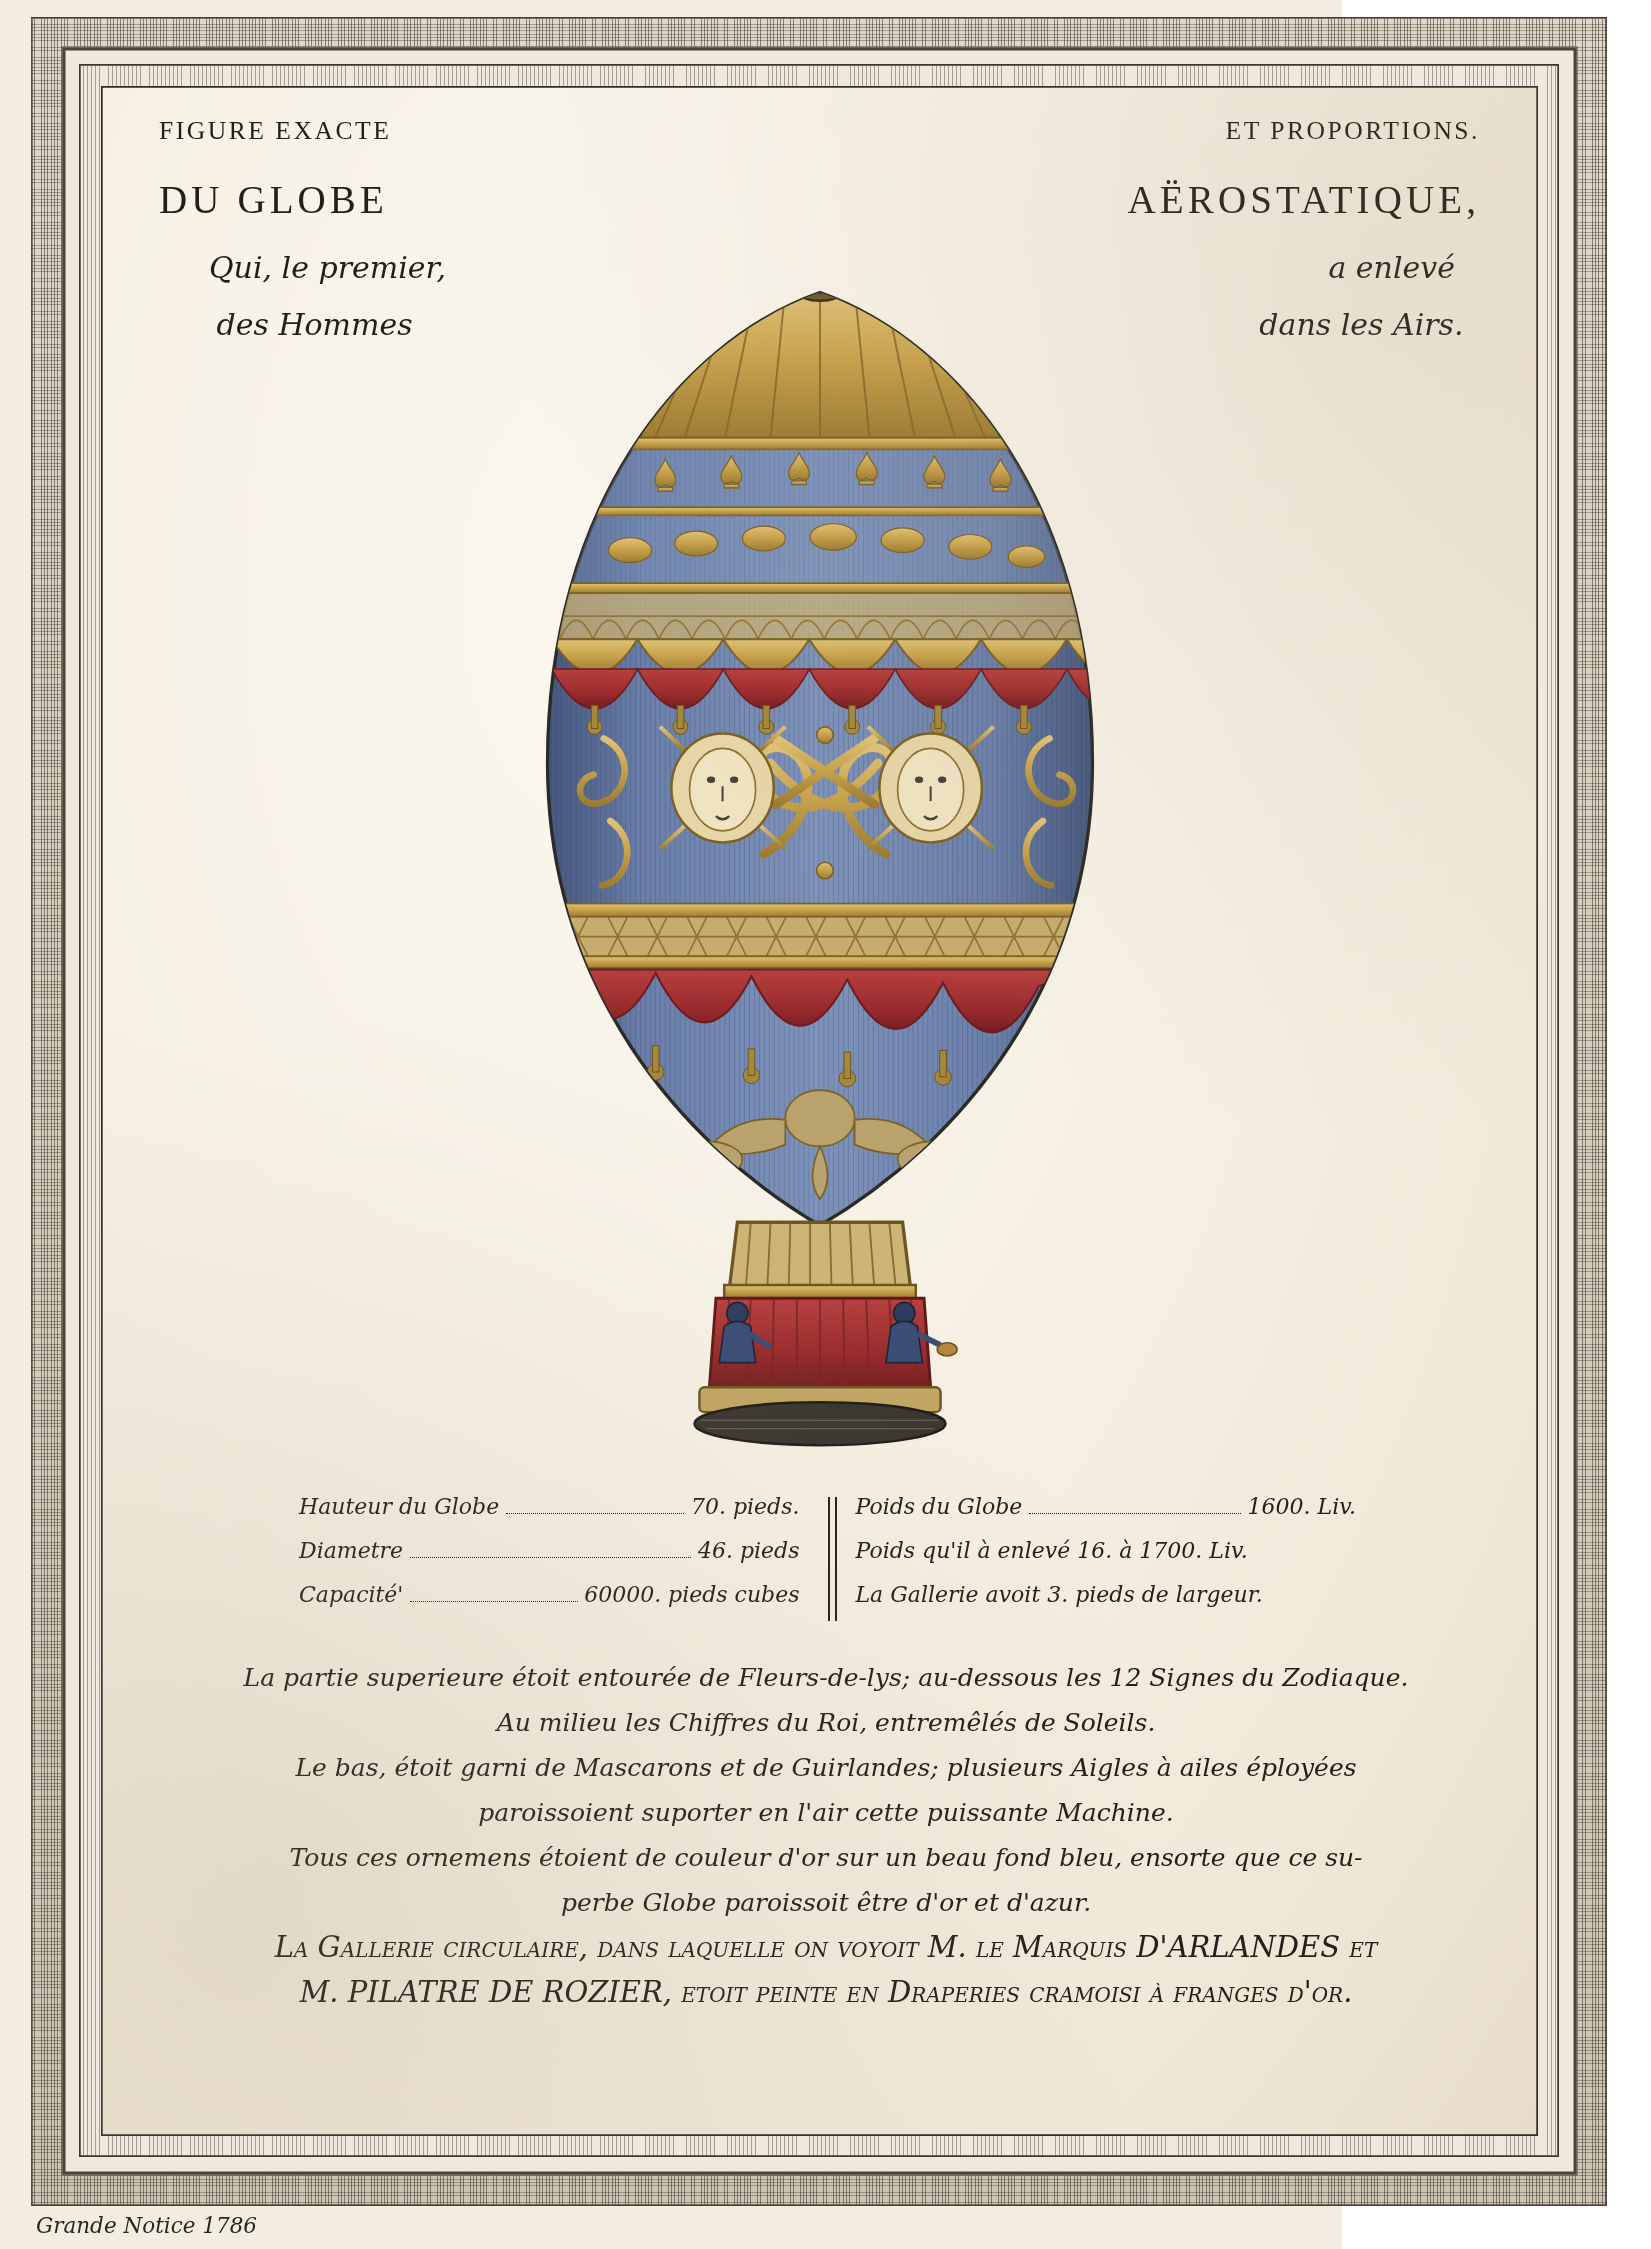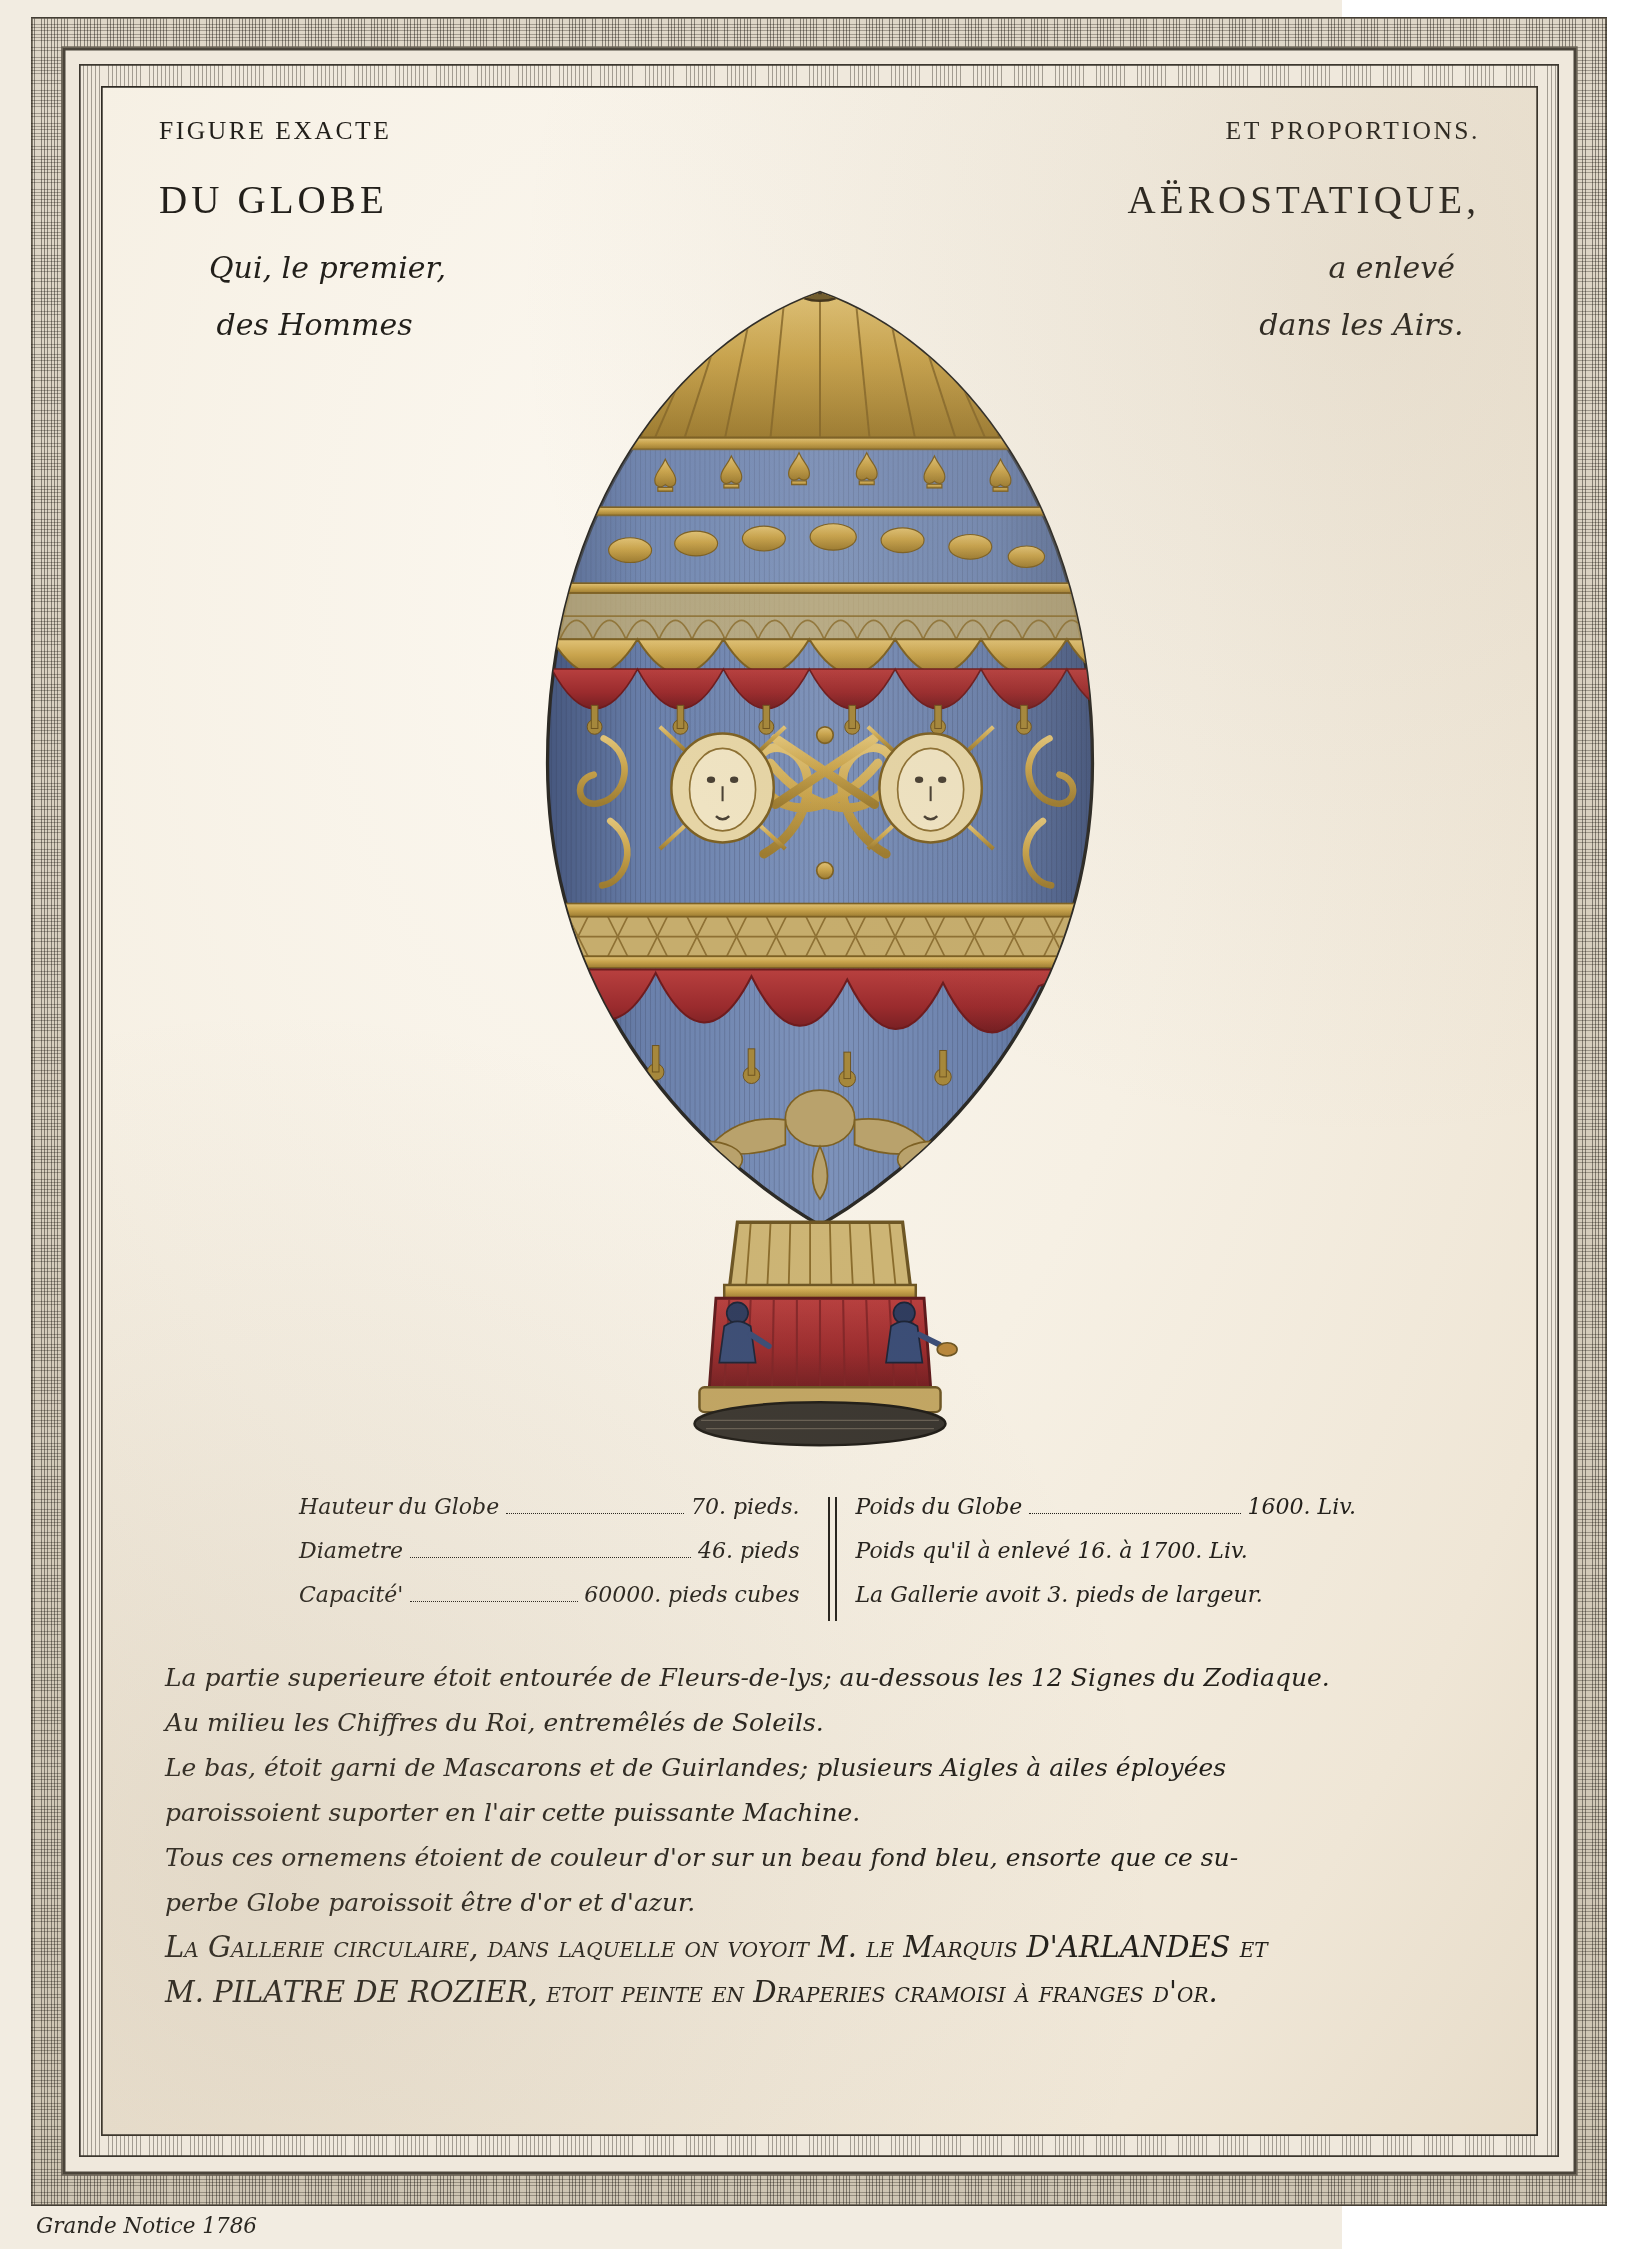--- a/index.html
+++ b/index.html
@@ -12,20 +12,21 @@
     height: 2250px;
     overflow: hidden;
     font-family: "Liberation Serif", serif;
   }
 
   .plate {
     position: relative;
     width: 1342px;
     height: 2250px;
     background: #f2ece1;
+    text-align: center;
   }
 
   
   .frame-outer {
     position: absolute;
     left: 31px; top: 16.5px;
     width: 1576px; height: 2189px;
     background:
       repeating-linear-gradient(90deg, rgba(60,55,48,0.55) 0px, rgba(60,55,48,0.55) 0.8px, rgba(255,255,255,0) 0.8px, rgba(255,255,255,0) 3.3px),
       linear-gradient(180deg, #ded6c7, #cdc4b2);

